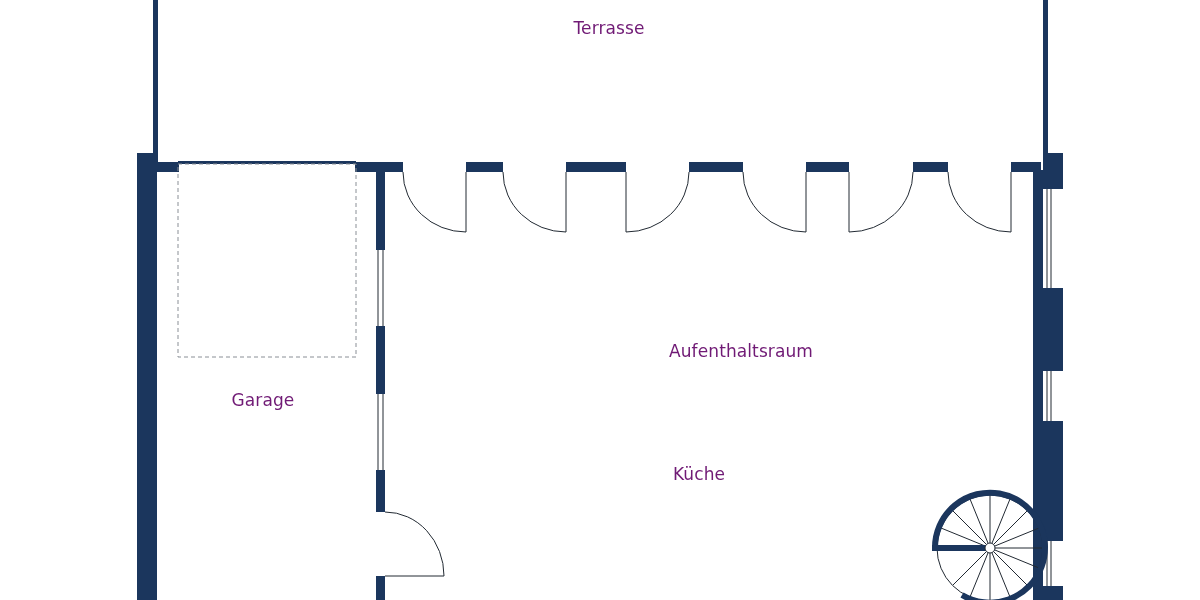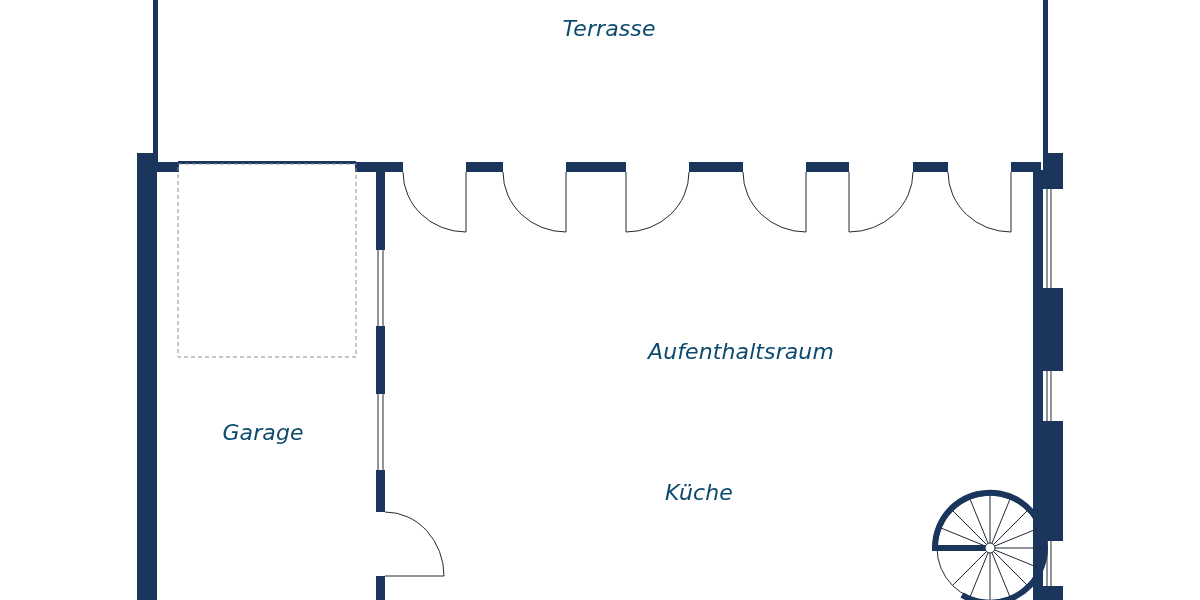--- a/index.html
+++ b/index.html
@@ -1,18 +1,18 @@
 <!DOCTYPE html>
 <html><head>
 <meta charset="utf-8">
 <style>
   html, body { margin: 0; padding: 0; background: #ffffff; }
   body { width: 1200px; height: 600px; position: relative; overflow: hidden; font-family: "DejaVu Sans", sans-serif; }
   #plan { position: absolute; left: 0; top: 0; }
-  .label { position: absolute; font-family: "DejaVu Sans", sans-serif; font-size: 22px; color: #0c4a6e; transform: translate(-50%, -50%); white-space: nowrap; letter-spacing: 0.1px; font-style: italic; }
+  .label { position: absolute; font-family: "DejaVu Sans", sans-serif; font-size: 17px; color: #701a75; transform: translate(-50%, -50%); white-space: nowrap; letter-spacing: 0.1px; }
 </style>
 </head>
 <body>
 
 <svg id="plan" width="1200" height="600" viewBox="0 0 1200 600" xmlns="http://www.w3.org/2000/svg">
 
   <g fill="#1b365d">
     <rect x="153" y="0" width="5" height="165"></rect>
     <rect x="1043" y="0" width="5" height="160"></rect>
   </g>
@@ -112,14 +112,14 @@
       <line x1="990" y1="548" x2="941" y2="528"></line>
     </g>
     <path d="M 935 548 A 55 55 0 1 1 962 595" fill="none" stroke="#1b365d" stroke-width="6"></path>
     <rect x="932" y="545" width="55" height="6" fill="#1b365d"></rect>
     <circle cx="990" cy="548" r="5" fill="#ffffff" stroke="#222a33" stroke-width="1"></circle>
   </g>
 </svg>
 
 <div class="label" style="left:609px; top:28px;">Terrasse</div>
 <div class="label" style="left:700px; top:351px;margin-left:41px;">Aufenthaltsraum</div>
-<div class="label" style="left:699px; top:492px;">Küche</div>
-<div class="label" style="left:263px; top:400px;margin-top:32px;">Garage</div>
+<div class="label" style="left:699px; top:474px;">Küche</div>
+<div class="label" style="left:263px; top:400px;">Garage</div>
 
 </body></html>

